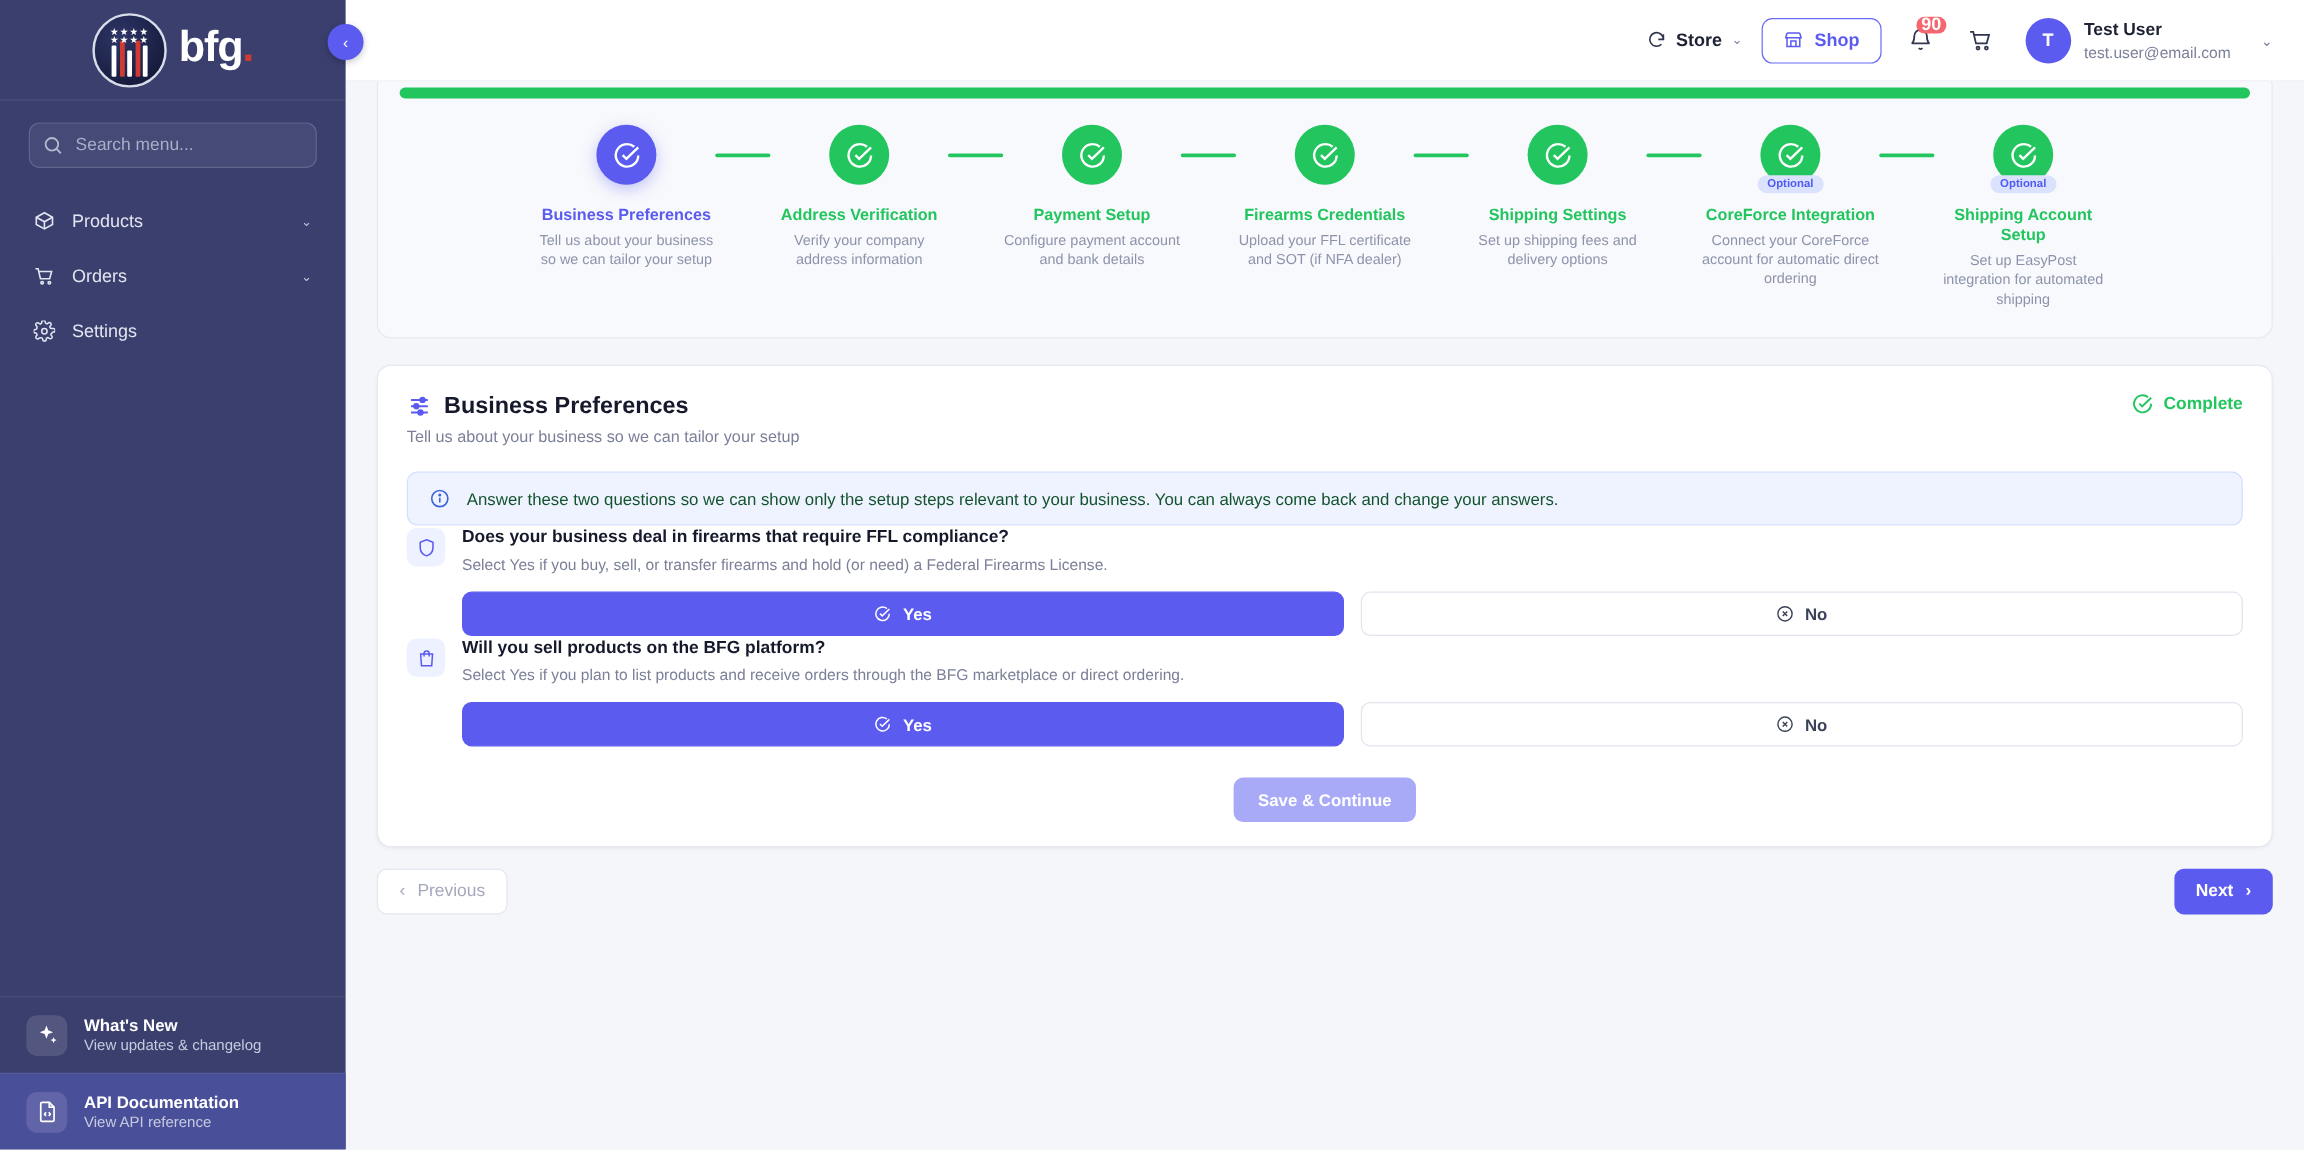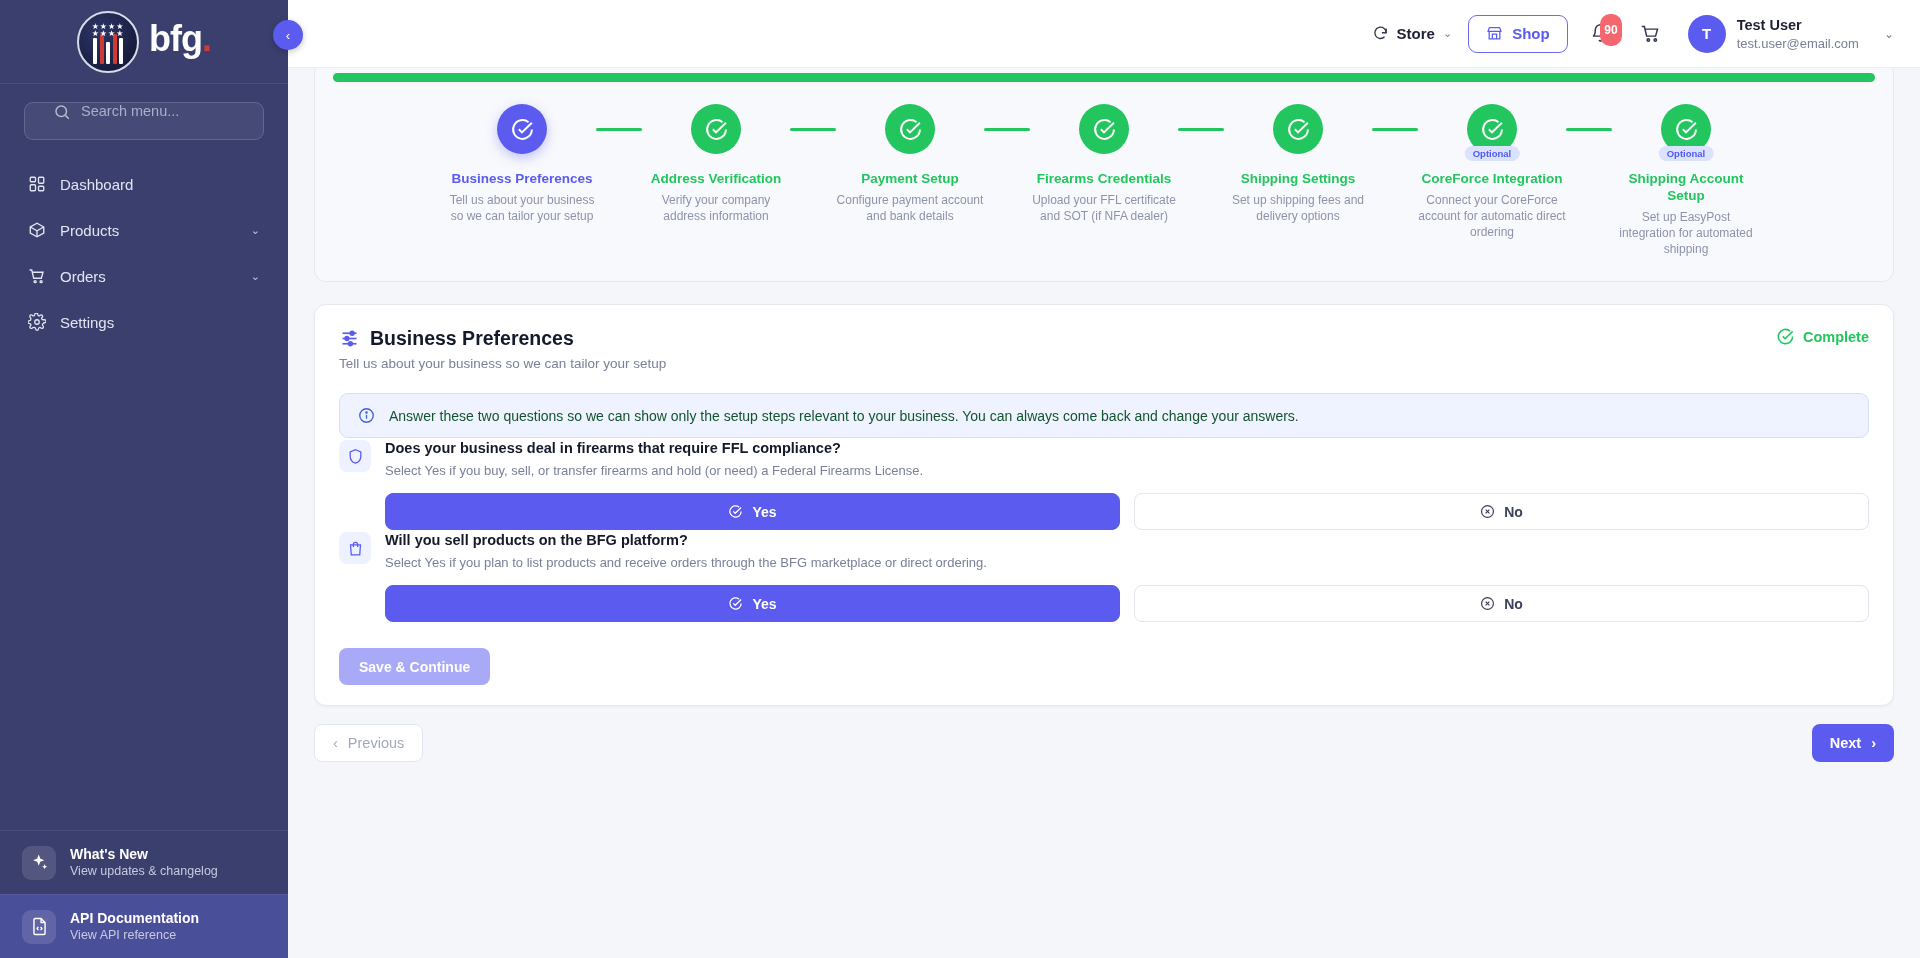--- a/index.html
+++ b/index.html
@@ -47,22 +47,22 @@
     width: 30px; height: 30px; border-radius: 50%;
     background: #5b5bf0; color: #fff;
     display: flex; align-items: center; justify-content: center;
     font-size: 13px; z-index: 20;
     box-shadow: 0 2px 6px rgba(0,0,0,0.22);
     cursor: pointer;
   }
 
   .sb-search-wrap { padding: 18px 24px 10px; }
   .sb-search {
-    display: flex; align-items: flex-start; gap: 10px;
-    height: 38px; border-radius: 9px; padding: 0 28px;
+    display: flex; align-items: center; gap: 10px;
+    height: 38px; border-radius: 9px; padding: 0 10px;
     background: rgba(255,255,255,0.06);
     border: 1px solid rgba(255,255,255,0.16);
   }
   .sb-search input {
     background: transparent; border: 0; outline: 0;
     color: #fff; font-size: 14.5px; font-family: inherit; width: 100%;
   }
   .sb-search input::placeholder { color: #a9aec9; }
 
   .sb-nav { padding: 12px 14px 0; display: flex; flex-direction: column; gap: 2px; }
@@ -113,23 +113,23 @@
     border: 1.5px solid #6b6bf5; color: #5b5bf0;
     font-size: 15px; font-weight: 600; cursor: pointer; background: #fff;
   }
   .tb-icbtn {
     position: relative; width: 34px; height: 34px;
     display: flex; align-items: center; justify-content: center;
     color: #31364f; cursor: pointer;
   }
   .tb-badge {
     position: absolute; top: -3px; right: -4px;
-    min-width: 21px; height: 32px; padding: 0 4px;
+    min-width: 21px; height: 14px; padding: 0 4px;
     background: #f4676f; color: #fff; border-radius: 10px;
-    font-size: 12px; font-weight: 700;
+    font-size: 15px; font-weight: 700;
     display: flex; align-items: center; justify-content: center;
   }
   .tb-user { display: flex; align-items: center; gap: 11px; cursor: pointer; margin-left: 4px; }
   .tb-avatar {
     width: 38px; height: 38px; border-radius: 50%;
     background: #5b5bf0; color: #fff;
     display: flex; align-items: center; justify-content: center;
     font-size: 15px; font-weight: 600;
   }
   .tb-uname { font-size: 14.5px; font-weight: 700; color: #1d2133; line-height: 19px; }
@@ -216,21 +216,21 @@
   .q-sub { font-size: 13px; color: #7b8098; margin-top: 4px; line-height: 18px; }
   .q-opts { display: flex; gap: 14px; margin-top: 13px; padding-left: 46px; }
   .opt {
     flex: 1; height: 37px; border-radius: 8px;
     display: flex; align-items: center; justify-content: center; gap: 9px;
     font-size: 14px; font-weight: 600; cursor: pointer;
   }
   .opt.sel { background: #5b5bf0; color: #fff; border: 1px solid #5b5bf0; }
   .opt.unsel { background: #fff; color: #3c4259; border: 1px solid #e2e4ee; }
 
-  .card-actions { display: flex; justify-content: flex-start; margin-top: 26px; }
+  .card-actions { display: flex; justify-content: center; margin-top: 26px; }
   .btn-save {
     height: 37px; padding: 0 20px; border-radius: 8px;
     background: #a9aaf7; color: #fff; border: 0;
     font-size: 14px; font-weight: 600; font-family: inherit;
     cursor: not-allowed;
   }
 
   .footer-nav { display: flex; justify-content: space-between; align-items: center; margin-top: 18px; }
   .btn-prev {
     display: flex; align-items: center; gap: 10px;
@@ -275,29 +275,20 @@
         <svg class="sb-ico" viewBox="0 0 24 24" fill="none" stroke="#b5b9cf" stroke-width="2">
             <circle cx="11" cy="11" r="7"></circle>
             <line x1="16.5" y1="16.5" x2="21" y2="21"></line>
           </svg>
         <input type="text" placeholder="Search menu..." style="">
       </div>
     </div>
 
     <nav class="sb-nav">
 
-      <div class="sb-item">
-        <svg class="sb-ico" viewBox="0 0 24 24" fill="none" stroke="#e3e5f0" stroke-width="1.8">
-            <rect x="3" y="3" width="7" height="6" rx="1.2"></rect>
-            <rect x="3" y="13" width="7" height="8" rx="1.2"></rect>
-            <rect x="14" y="3" width="7" height="8" rx="1.2"></rect>
-            <rect x="14" y="15" width="7" height="6" rx="1.2"></rect>
-          </svg>
-        <span class="sb-label">Dashboard</span>
-      </div>
 
       <div class="sb-item">
         <svg class="sb-ico" viewBox="0 0 24 24" fill="none" stroke="#e3e5f0" stroke-width="1.8">
             <path d="M21 8l-9-5-9 5v8l9 5 9-5z"></path>
             <path d="M3 8l9 5 9-5"></path>
             <path d="M12 13v8"></path>
           </svg>
         <span class="sb-label">Products</span>
         <span class="chev">⌄</span>
       </div>

